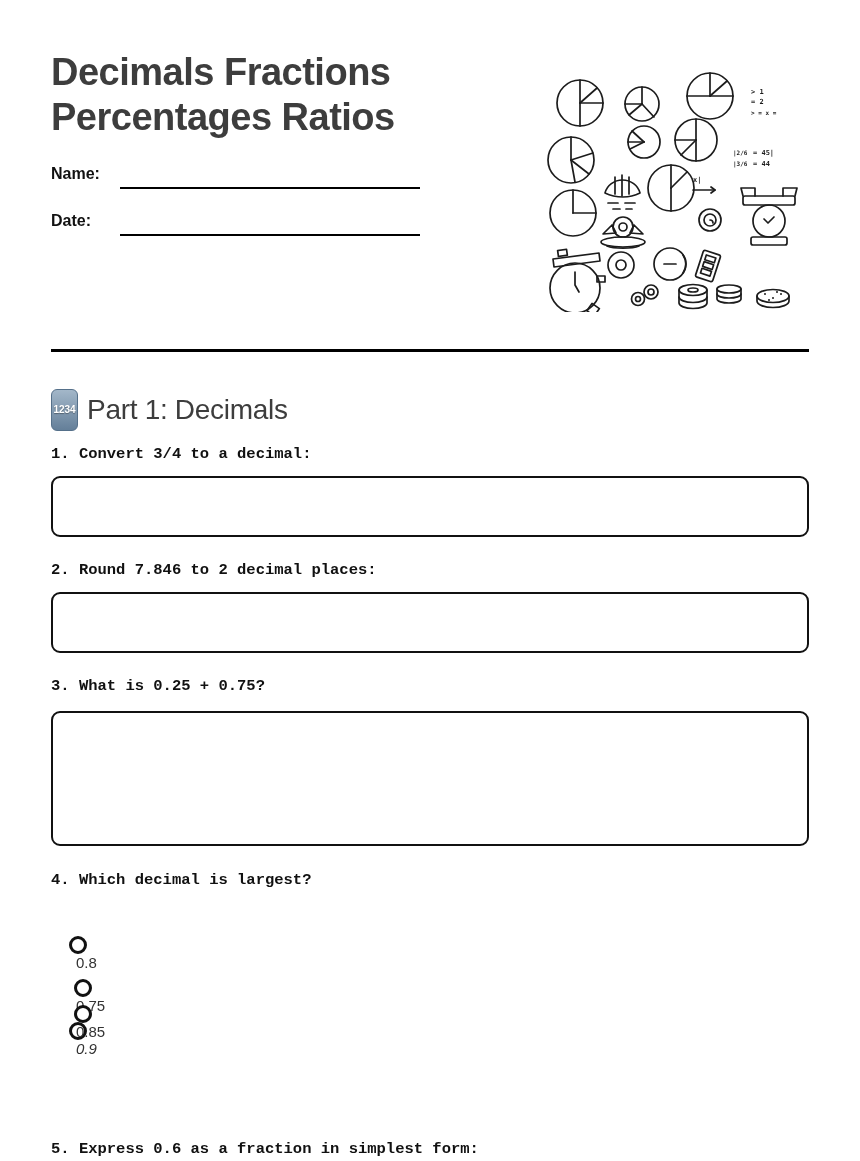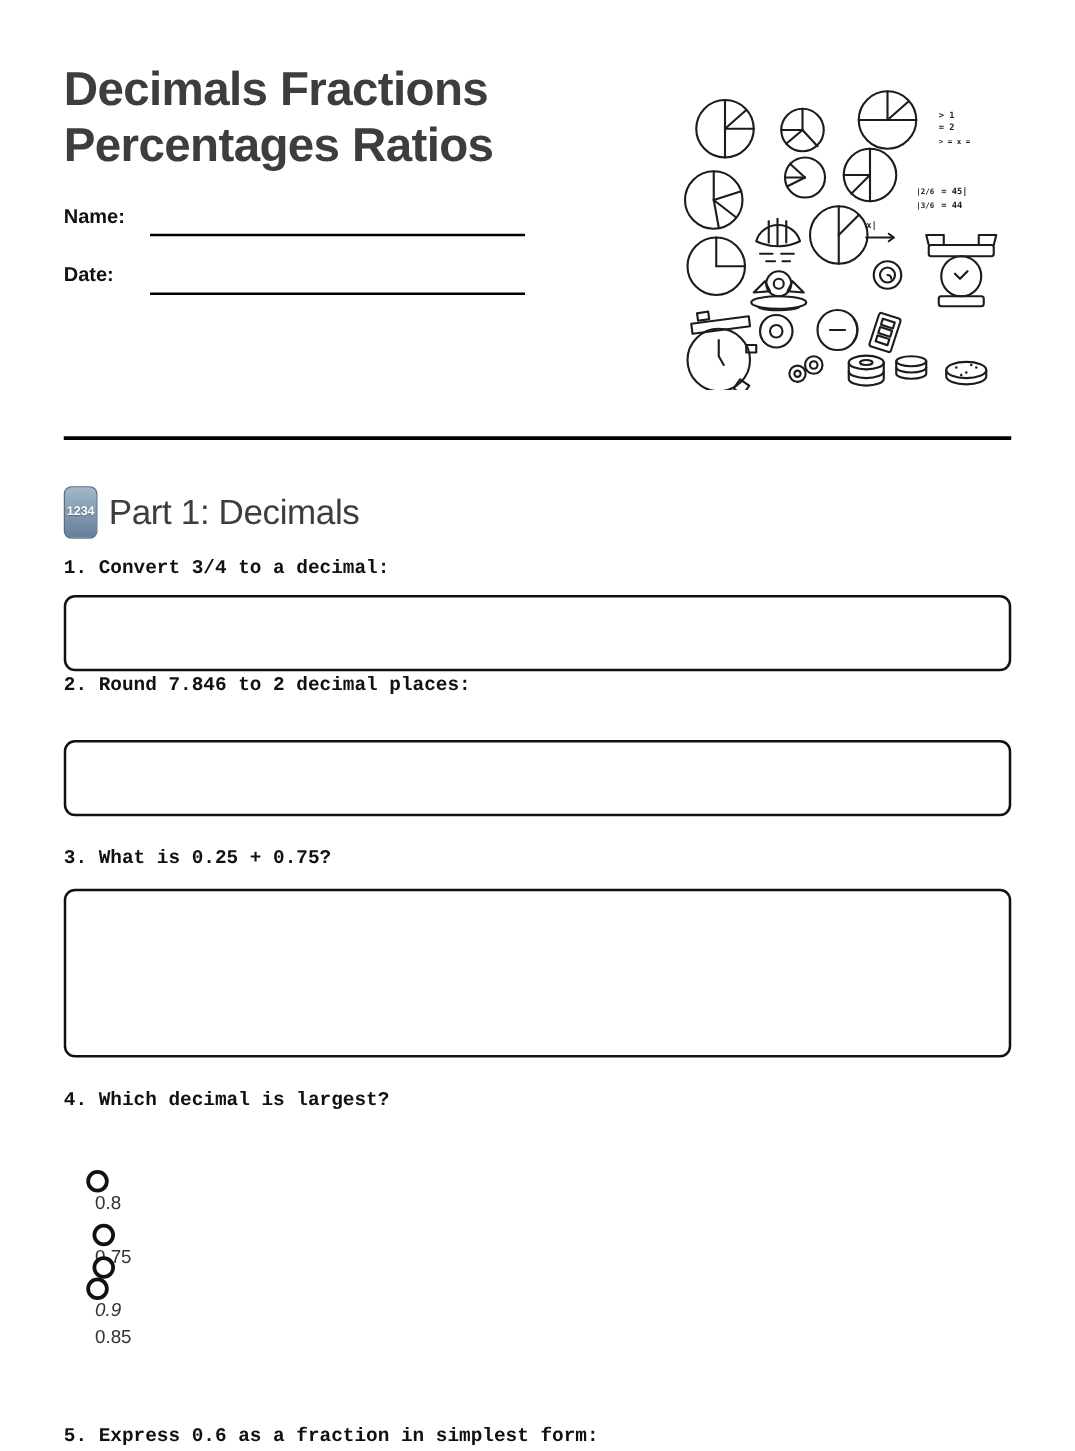--- a/index.html
+++ b/index.html
@@ -34,35 +34,35 @@
     border: 1px solid #55708a;
     display: flex; flex-direction: row; align-items: center; justify-content: center;
     color: #fff; font-weight: 700; font-size: 10px; line-height: 10px;
     text-shadow: 0 1px 1px rgba(0,0,0,.35);
     flex: 0 0 auto;
   }
   .section-title { font-size: 28px; font-weight: 400; color: #3d3d3d; letter-spacing: -0.3px; }
 
   .q-label { position: absolute; left: 51px; font-size: 15.5px; font-weight: 700; color: #111; font-family: Liberation Mono, monospace; }
   .q1 { top: 445px; }
-  .q2 { top: 539px; }
+  .q2 { top: 561px; }
   .q3 { top: 677px; }
   .q4 { top: 871px; }
   .q5 { top: 1140px; }
 
   .answer-box {
     position: absolute; left: 51px; width: 758px;
     border: 2.5px solid #111; border-radius: 9px; background: #fff;
   }
   .box1 { top: 476px; height: 61px; }
   .box2 { top: 592px; height: 61px; }
   .box3 { top: 711px; height: 135px; }
 
   .radio-row { position: absolute; left: 60px; display: flex; align-items: center; flex-direction: column; }
-  .r1 { top: 936px; } .r2 { top: 979px; } .r3 { top: 1022px; font-style: italic; } .r4 { top: 1005px; gap: 38px; }
+  .r1 { top: 936px; } .r2 { top: 979px; } .r3 { top: 1022px; font-style: italic; } .r4 { top: 1005px; }
   .radio-circle {
     width: 18px; height: 18px; border: 3px solid #111; border-radius: 50%;
     background: #fff; flex: 0 0 auto;
   }
   .radio-label { margin-left: 16px; font-size: 15px; font-weight: 400; color: #333; }
 
   svg text { font-family: "DejaVu Sans Mono", monospace; font-size: 7px; fill: #1c1c1c; font-weight: 700; }
   svg .tiny { font-size: 6px; }
 </style>
 </head>

